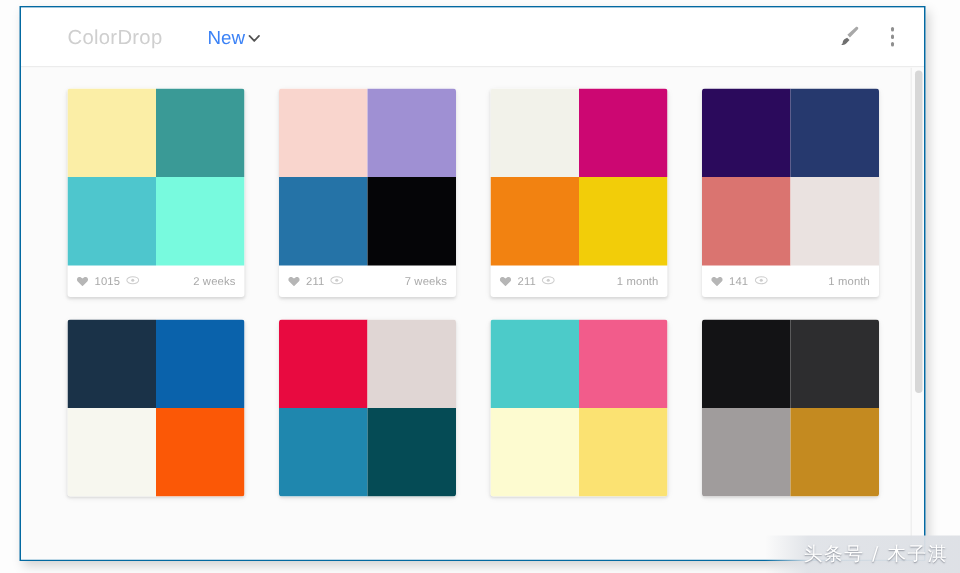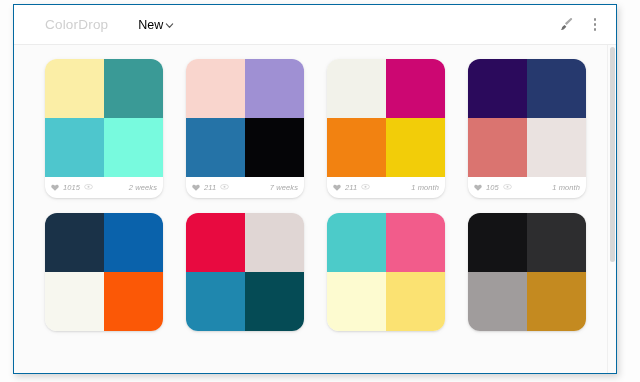--- a/index.html
+++ b/index.html
@@ -51,21 +51,21 @@
     font-weight: 400;
     white-space: nowrap;
   }
 
   .nav-new {
     margin-left: 30px;
     display: flex;
     align-items: center;
     gap: 2px;
     font-size: 12.5px;
-    color: #000000;
+    color: #3b82f6;
     cursor: pointer;
     white-space: nowrap;
   }
 
   .chev {
     width: 9px; height: 9px;
     position: relative; top: 1px;
   }
   .chev svg { display: block; }
 
@@ -104,25 +104,24 @@
     display: grid;
     grid-template-columns: repeat(4, 118px);
     column-gap: 23px;
     row-gap: 15px;
     padding-left: 31px;
     padding-right: 20px;
   }
 
   .card {
     background: #ffffff;
-    border-radius: 12px;
+    border-radius: 2px;
     box-shadow: 0 1px 2px rgba(0,0,0,0.11), 0 1px 5px rgba(0,0,0,0.05);
     overflow: hidden;
     cursor: pointer;
-    font-style: italic;
   }
 
   .swatches {
     display: grid;
     grid-template-columns: 1fr 1fr;
     grid-template-rows: 59px 59px;
     width: 118px;
   }
   .swatch { width: 100%; height: 100%; }
 
@@ -291,21 +290,21 @@
             <div class="swatch" style="background-color: rgb(38, 57, 110);"></div>
             <div class="swatch" style="background-color: rgb(218, 116, 112);"></div>
             <div class="swatch" style="background-color: rgb(234, 226, 224);"></div>
           </div>
           <div class="card-footer">
             <span class="heart-icon">
               <svg viewBox="0 0 12 11">
                   <path d="M6 10.2 1.2 5.6C-.2 4.2.3 1.7 2.3 1.1 3.5.8 4.9 1.3 6 2.6 7.1 1.3 8.5.8 9.7 1.1c2 .6 2.5 3.1 1.1 4.5L6 10.2z" fill="#b6b6b6"></path>
                 </svg>
             </span>
-            <span class="likes">105</span>
+            <span class="likes">141</span>
             <span class="eye-icon">
               <svg viewBox="0 0 16 10">
                   <ellipse cx="8" cy="5" rx="7" ry="4.2" fill="none" stroke="#bdbdbd" stroke-width="1.2"></ellipse>
                   <circle cx="8" cy="5" r="1.8" fill="#bdbdbd"></circle>
                 </svg>
             </span>
             <span class="age">1 month</span>
           </div>
         </div>
 
@@ -351,14 +350,15 @@
 
       </div>
 
       <div class="scrollbar-track">
         <div class="scrollbar-thumb"></div>
       </div>
     </div>
 
   </div>
 
+  <div class="watermark">头条号 / 木子淇</div>
 
 </div>
 
 </body></html>

